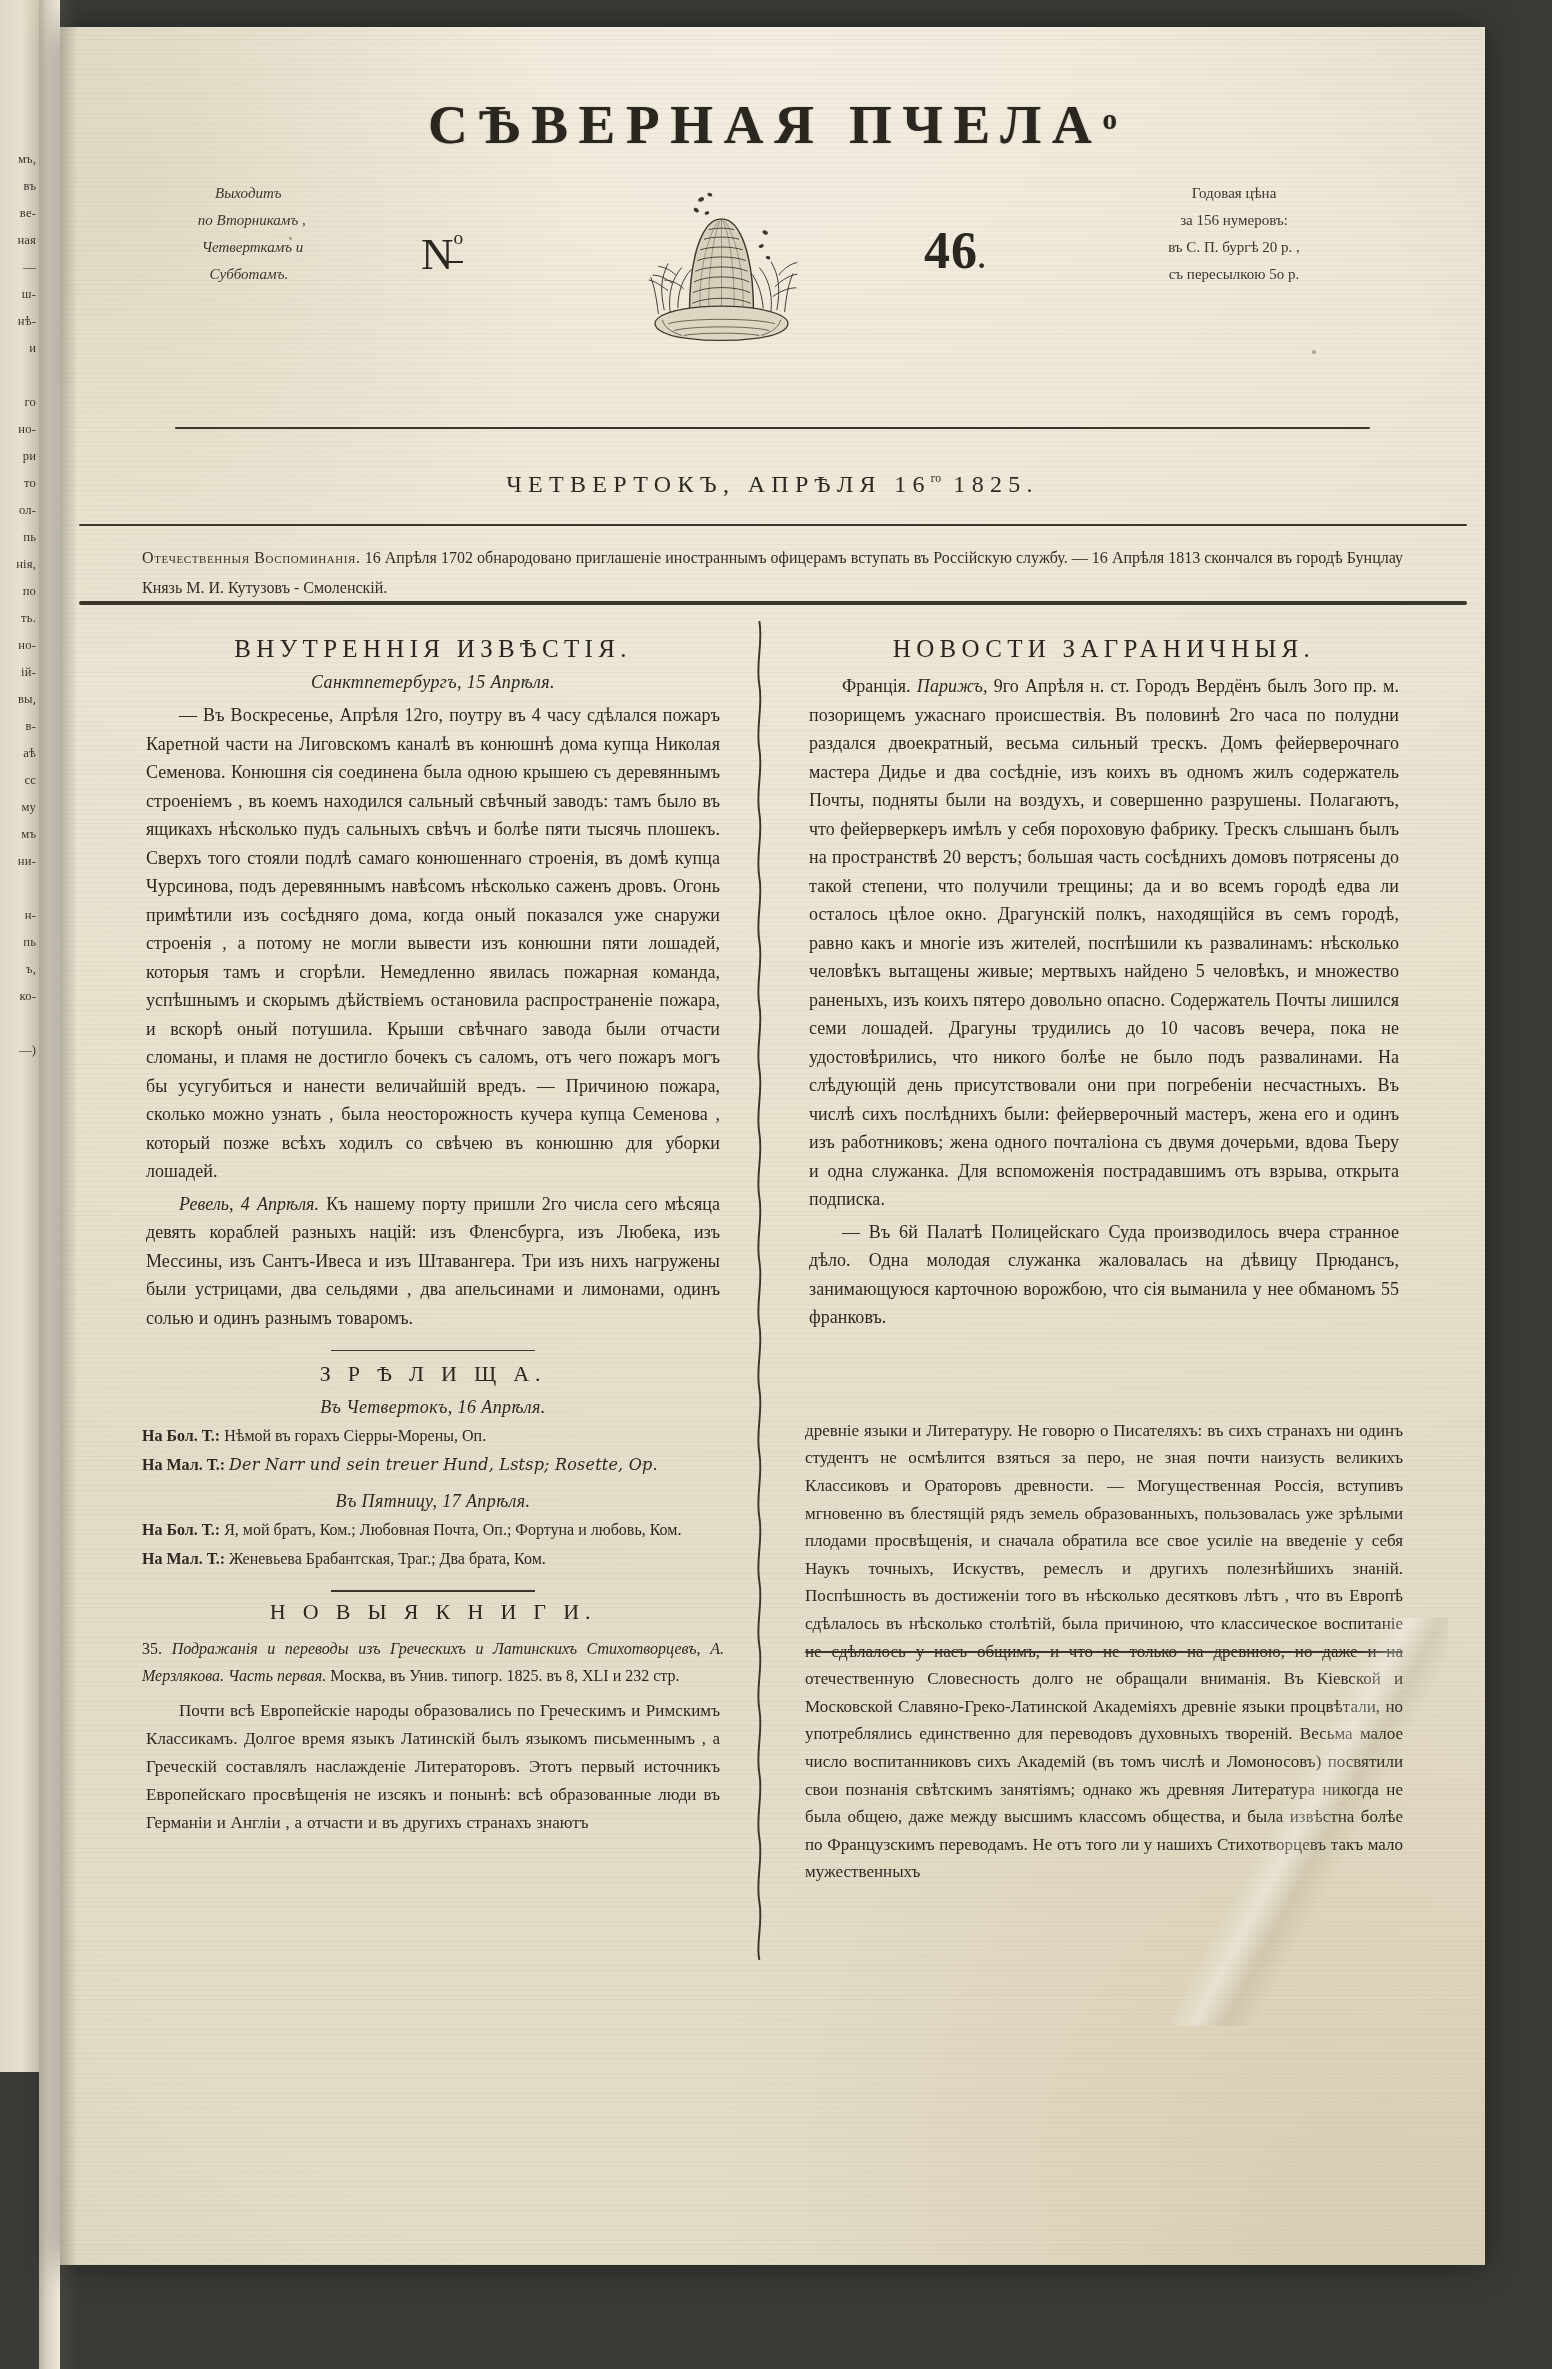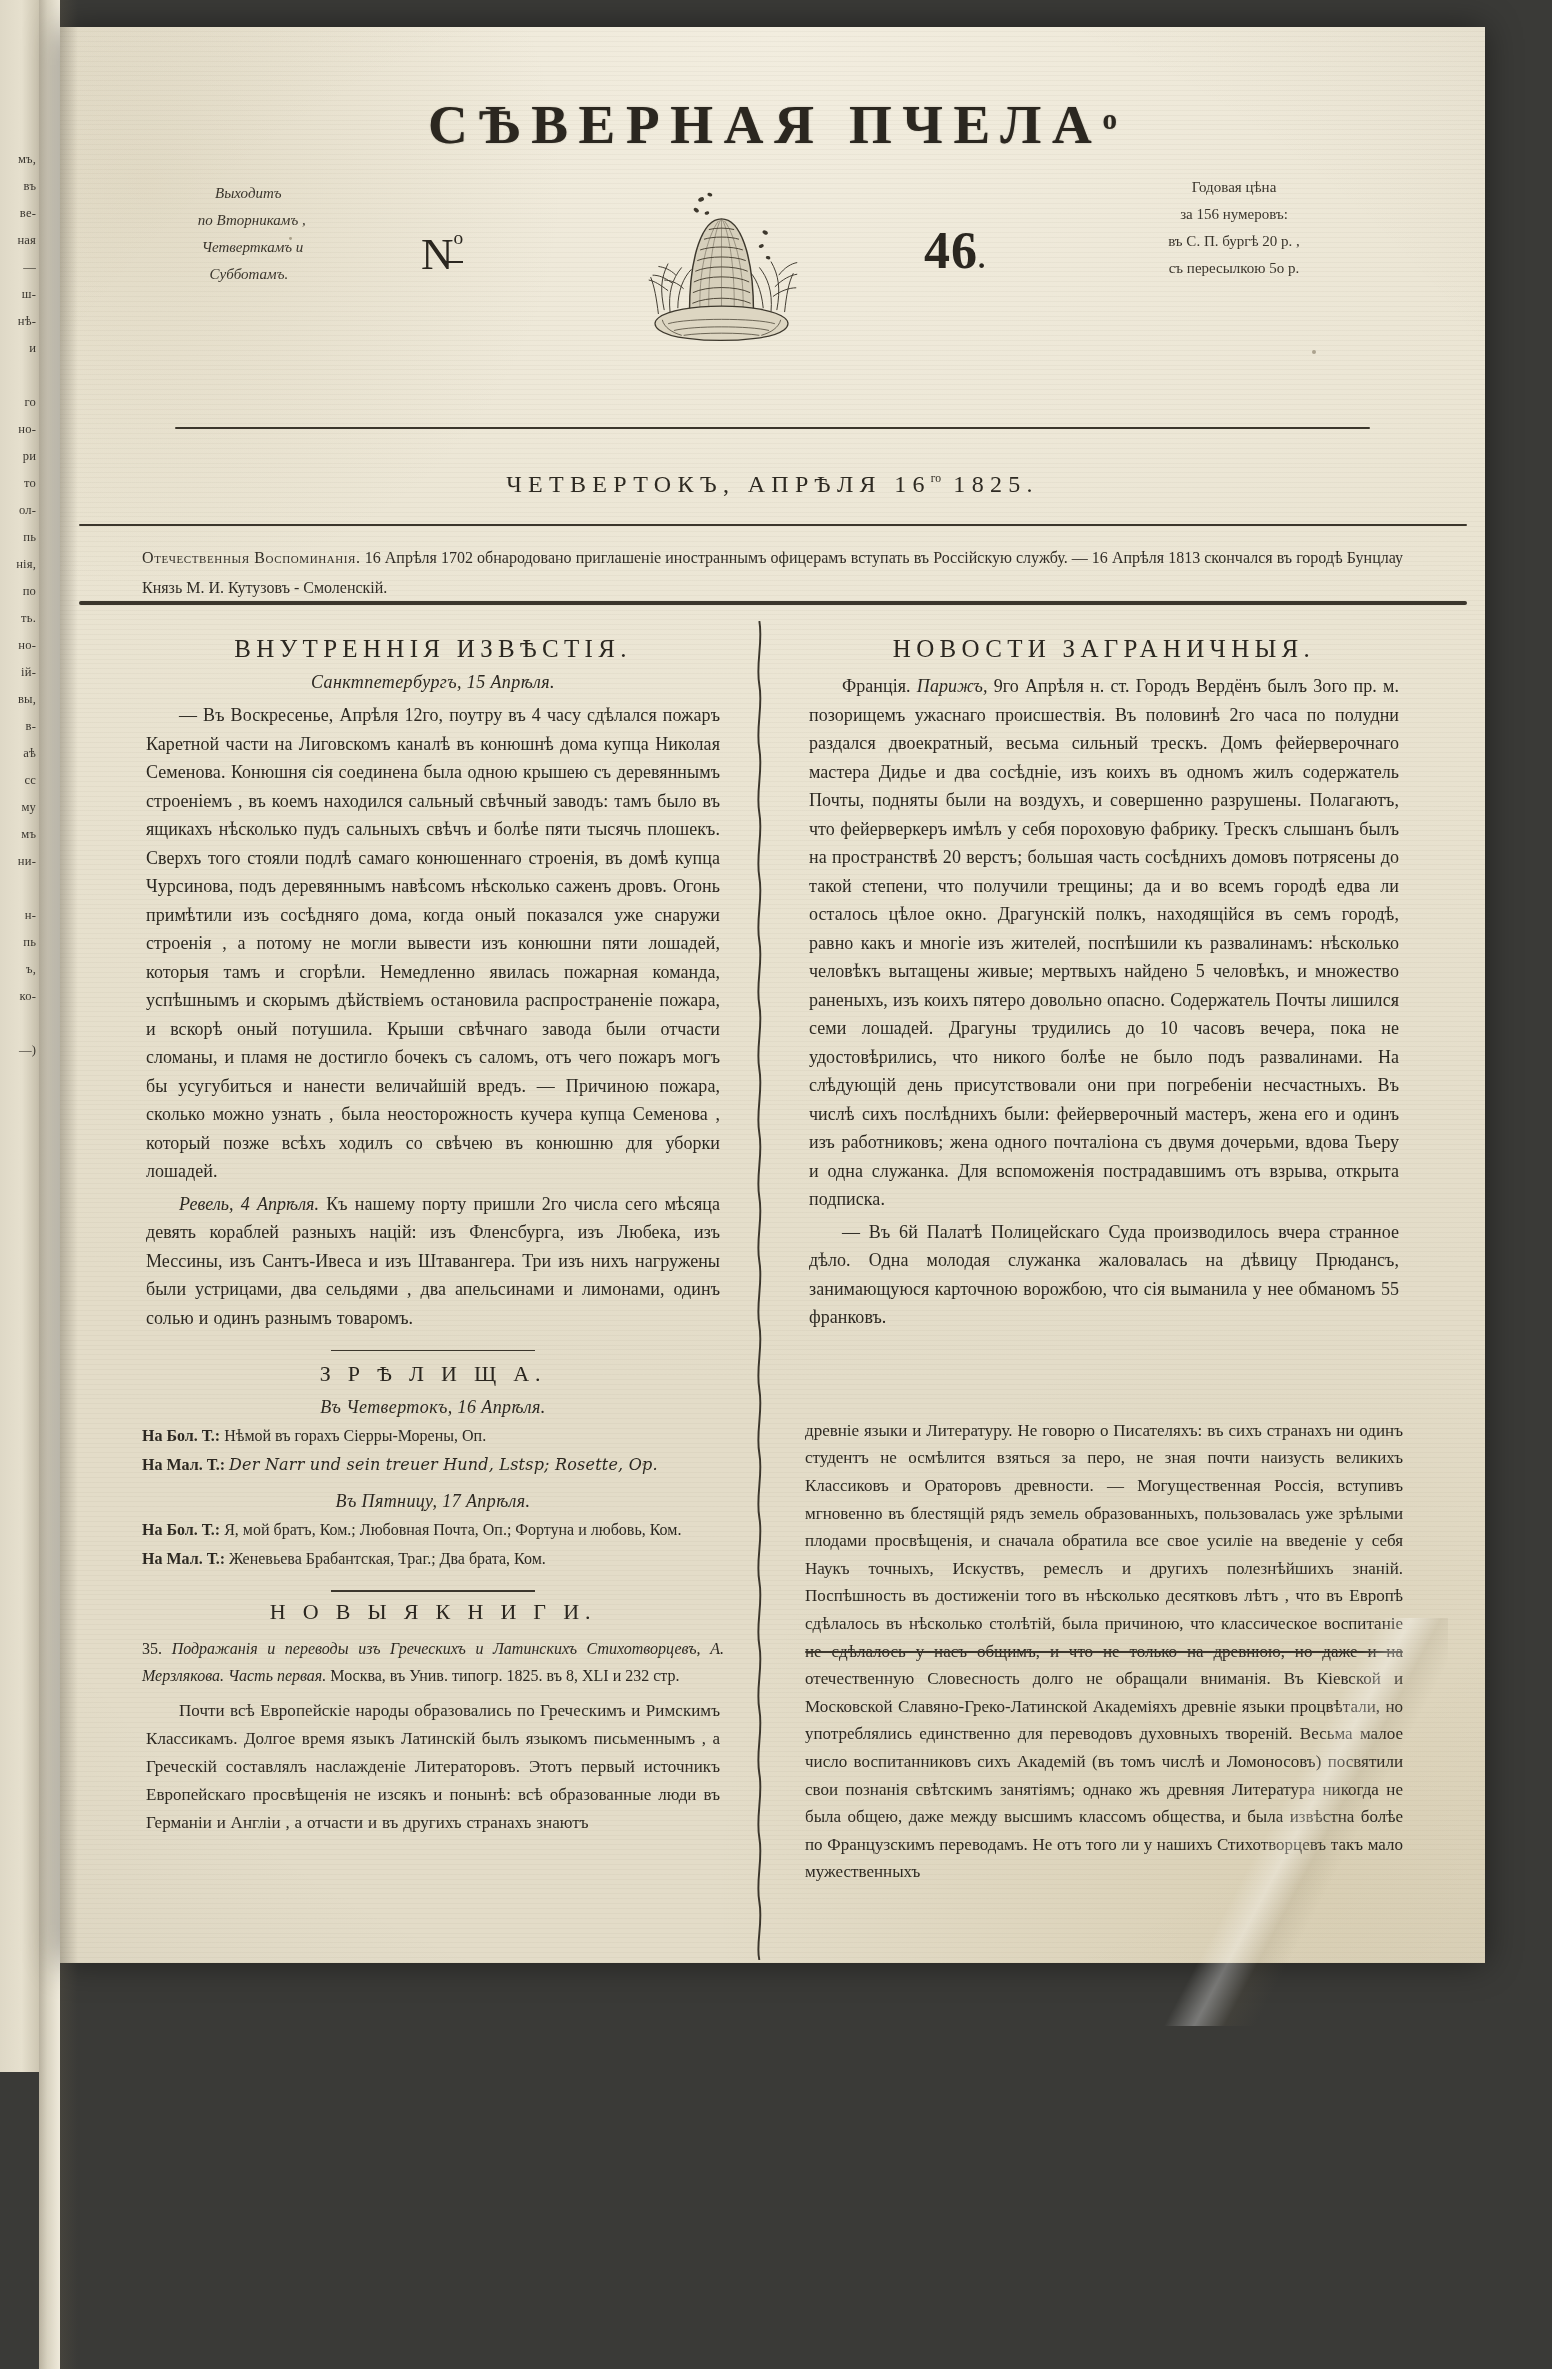--- a/index.html
+++ b/index.html
@@ -33,21 +33,21 @@
   }
   .page-shadow{
     position:absolute; left:60px; top:0; width:17.5px; height:2370px;
     background:linear-gradient(90deg,rgba(90,84,70,.35),rgba(90,84,70,0));
     z-index:4; pointer-events:none;
   }
 
   
   .sheet{
     position:absolute; left:60px; top:27px;
-    width:1425px; height:1936px;
+    width:1425px; height:2238px;
     background:
       repeating-linear-gradient(0deg, rgba(120,112,92,.055) 0px, rgba(120,112,92,.055) 1px, rgba(0,0,0,0) 1px, rgba(0,0,0,0) 4.9px),
       radial-gradient(120% 70% at 50% 0%, #f2eddf 0%, #eae4d2 55%, #e3dcc8 100%);
     box-shadow:0 0 33px rgba(0,0,0,.45);
     color:#2e2a24;
   }
   .sheet::after{ 
     content:""; position:absolute; inset:0; pointer-events:none;
     background:
       radial-gradient(60% 42% at 88% 96%, rgba(186,166,116,.22), rgba(0,0,0,0) 70%),
@@ -68,21 +68,21 @@
   .imprint-left{
     left:132px; top:153px; width:213px;
     font-size:15px; line-height:27px; color:#3a352c; font-style:italic;
   }
   .imprint-left .l1{padding-left:23px;}
   .imprint-left .l2{padding-left:5.8px;}
   .imprint-left .l3{padding-left:9.7px;}
   .imprint-left .l4{padding-left:17.5px;}
 
   .imprint-right{
-    right:115px; top:147px; width:272px; text-align:center;
+    right:115px; top:153px; width:272px; text-align:center;
     font-size:15px; line-height:27px; color:#3a352c;
   }
 
   .issue-no{
     left:361px; top:200px;
     font-size:39px; font-weight:400; color:#2b2720;
     font-family:"Liberation Serif","DejaVu Serif",serif;
   }
   .issue-no sup{font-size:16.5px; vertical-align:17.5px;}
   .issue-no u{ text-decoration:none; display:inline-block;

